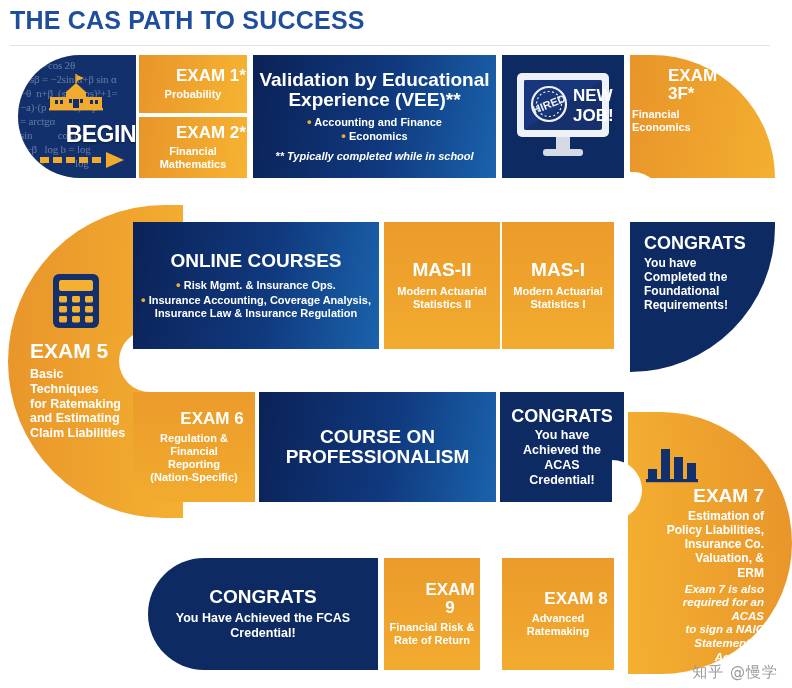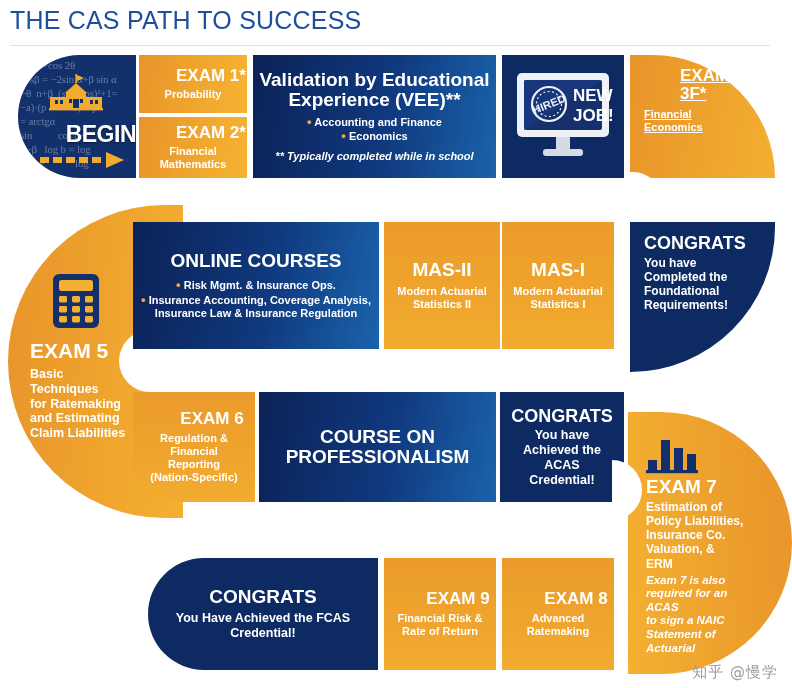--- a/index.html
+++ b/index.html
@@ -9,21 +9,21 @@
     background: #ffffff;
     font-family: "Liberation Sans", sans-serif;
     overflow: hidden;
   }
   #page { position: relative; width: 792px; height: 688px; background:#fff; }
 
   
   #title-bar { position:absolute; left:0; top:0; width:792px; height:46px; }
   #page-title {
     position:absolute; left:10px; top:6px;
-    font-size:25px; font-weight:normal; letter-spacing:0.2px;
+    font-size:25px; font-weight:bold; letter-spacing:0.2px;
     color:#1f4e9c; white-space:nowrap;
   }
   #title-rule {
     position:absolute; left:10px; top:45px; width:760px; height:1px;
     background:#e2e2e2;
   }
 
   
   .blk {
     position:absolute;
@@ -67,22 +67,22 @@
     position:absolute; left:0; right:0; top:66px;
     text-align:right; font-size:23px; font-weight:bold; color:#fff;
     text-shadow:0 1px 2px rgba(0,0,0,.45); letter-spacing:-.5px;
   }
 
   
   #exam3f {
     position:absolute; left:630px; top:55px; width:145px; height:123px;
     background:linear-gradient(100deg,#e8942a,#f4af30);
     border-radius:0 124px 0 0;
-    padding:12px 0 0 14px;
-    color:#fff; text-align:left;text-decoration:underline;
+    padding:12px 0 0 2px;
+    color:#fff; text-align:left;
   }
   #congrats-found {
     position:absolute; left:630px; top:222px; width:145px; height:150px;
     background:#0d2a63;
     border-radius:0 0 150px 0;
     padding:12px 0 0 14px;
     color:#fff; text-align:left;
   }
   #right-notch {
     position:absolute; left:630px; top:172px; width:32px; height:58px;
@@ -105,21 +105,21 @@
     background:#ffffff; border-radius:34px 0 0 34px;
   }
 
   
   #exam7 {
     position:absolute; left:628px; top:412px; width:164px; height:262px;
     background:linear-gradient(265deg,#e8942a,#f4b031);
     border-radius:0 135px 135px 0;
     color:#fff;
   }
-  #exam7-inner { position:absolute; left:18px; top:24px; width:118px; text-align:left; }
+  #exam7-inner { position:absolute; left:18px; top:33px; width:118px; text-align:right; }
   #right-notch2 {
     position:absolute; left:612px; top:460px; width:30px; height:60px;
     background:#ffffff; border-radius:0 32px 32px 0;
   }
 
   
   #congrats-fcas {
     position:absolute; left:148px; top:558px; width:230px; height:112px;
     background:#0d2a63;
     border-radius:58px 0 0 58px;
@@ -357,21 +357,21 @@
     </div>
   </div>
   <div id="right-notch2"></div>
 
   <div id="congrats-fcas" class="blk navy2" style="display:flex;">
     <div class="hd" style="font-size:19px;">CONGRATS</div>
     <div class="sub" style="font-size:12.5px; margin-top:4px;">You Have Achieved the FCAS</div>
     <div class="sub" style="font-size:12.5px;">Credential!</div>
   </div>
 
-  <div class="blk orange2" style="left:384px; top:558px; width:112px; height:112px;">
+  <div class="blk orange2" style="left:384px; top:558px; width:96px; height:112px;">
     <div class="hd h-md">EXAM 9</div>
     <div class="sub s-sm" style="margin-top:4px;">Financial Risk &amp;</div>
     <div class="sub s-sm">Rate of Return</div>
   </div>
 
   <div class="blk orange2" style="left:502px; top:558px; width:112px; height:112px;">
     <div class="hd h-md">EXAM 8</div>
     <div class="sub s-sm" style="margin-top:4px;">Advanced</div>
     <div class="sub s-sm">Ratemaking</div>
   </div>

